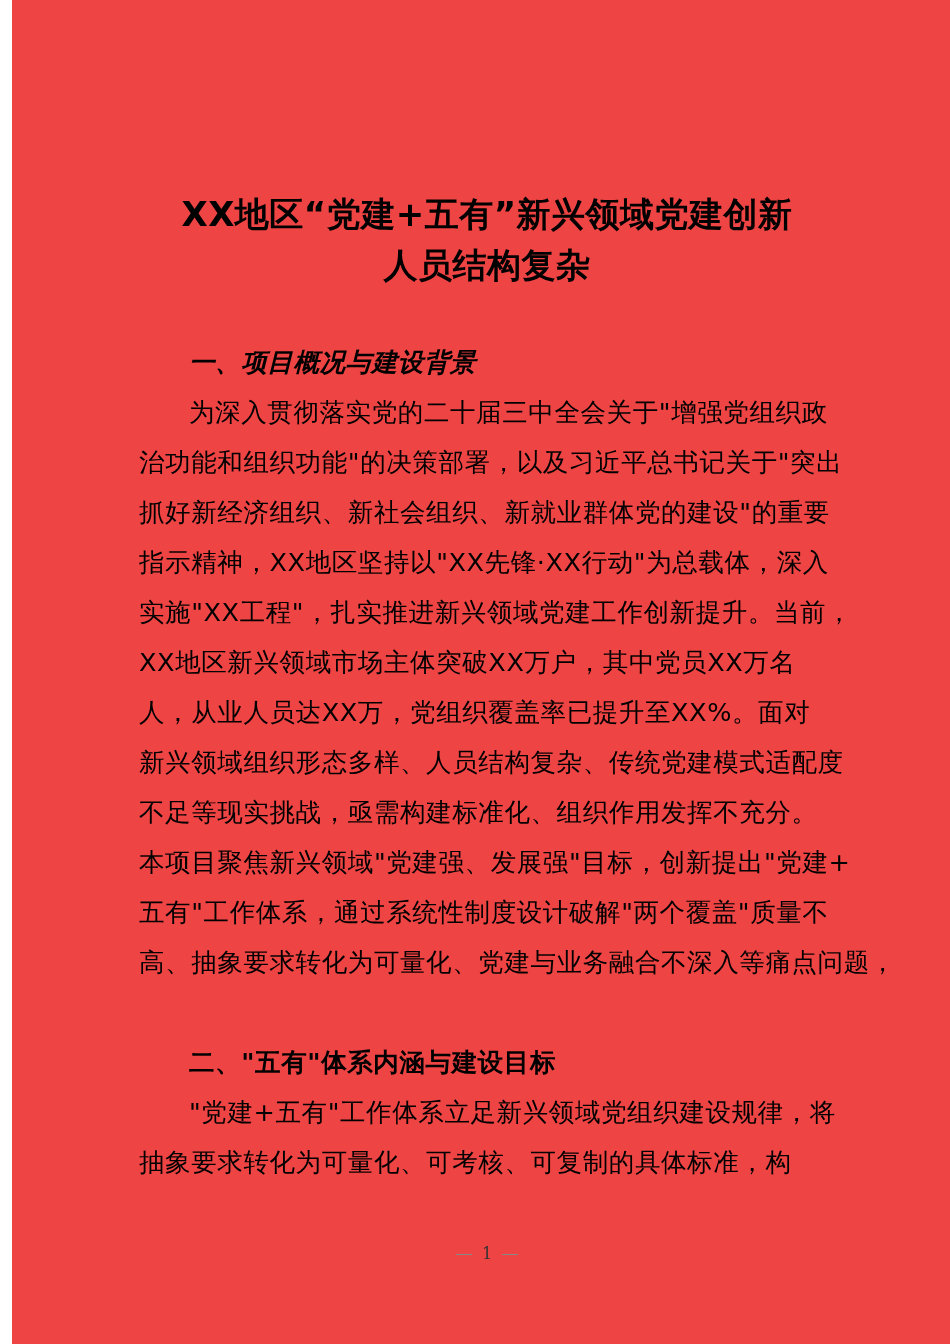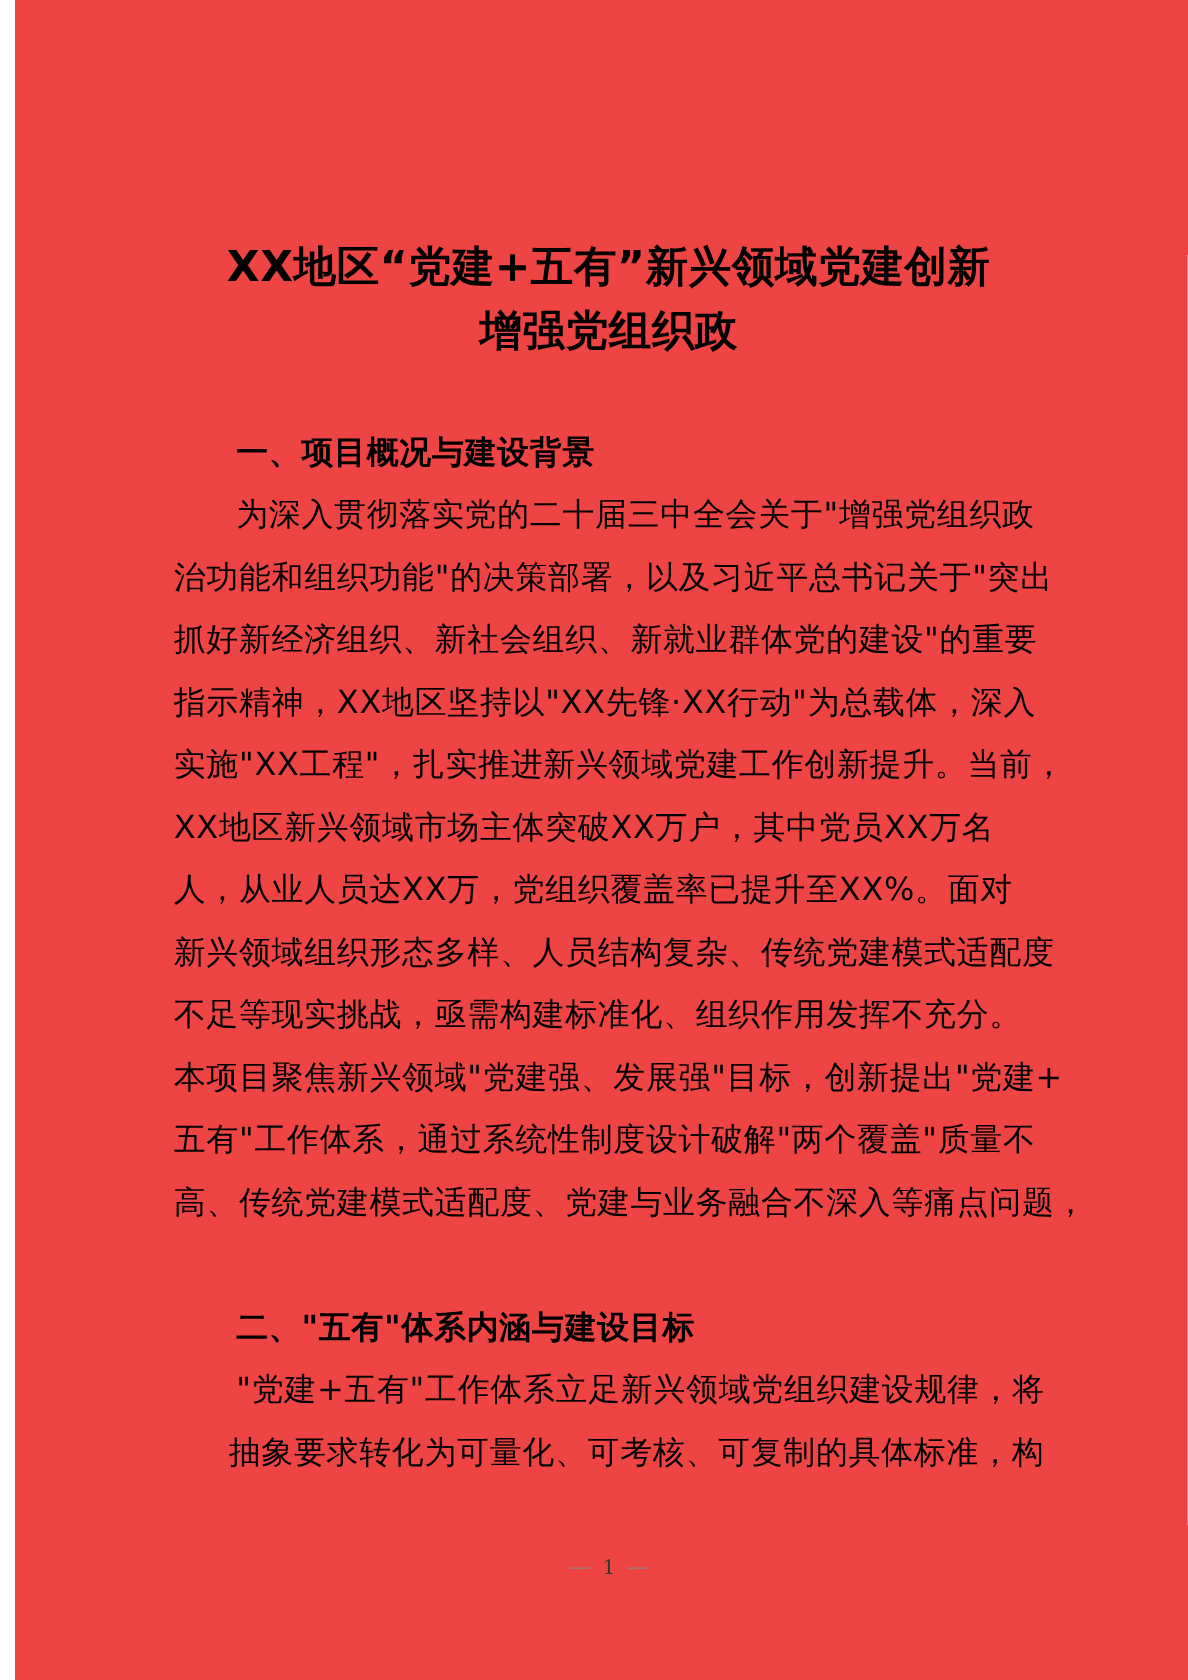--- a/index.html
+++ b/index.html
@@ -66,39 +66,39 @@
     vertical-align: middle;
     margin: 0 10px;
   }
 </style>
 </head>
 <body>
 
 <div class="page">
 
   <div class="title l1">XX地区“党建+五有”新兴领域党建创新</div>
-  <div class="title l2">增强党组织政</div>
+  <div class="title l2">人员结构复杂</div>
 
-  <div class="line indent heading" style="top:337px;">一、项目概况与建设背景</div>
+  <div class="line indent heading" style="top:337px;font-style:italic;">一、项目概况与建设背景</div>
 
   <div class="line indent" style="top:387px;">为深入贯彻落实党的二十届三中全会关于"增强党组织政</div>
   <div class="line" style="top:437px;">治功能和组织功能"的决策部署，以及习近平总书记关于"突出</div>
   <div class="line" style="top:487px;">抓好新经济组织、新社会组织、新就业群体党的建设"的重要</div>
   <div class="line" style="top:537px;">指示精神，XX地区坚持以"XX先锋·XX行动"为总载体，深入</div>
   <div class="line" style="top:587px;">实施"XX工程"，扎实推进新兴领域党建工作创新提升。当前，</div>
   <div class="line" style="top:637px;">XX地区新兴领域市场主体突破XX万户，其中党员XX万名</div>
   <div class="line" style="top:687px;">人，从业人员达XX万，党组织覆盖率已提升至XX%。面对</div>
   <div class="line" style="top:737px;">新兴领域组织形态多样、人员结构复杂、传统党建模式适配度</div>
   <div class="line" style="top:787px;">不足等现实挑战，亟需构建标准化、组织作用发挥不充分。</div>
   <div class="line" style="top:837px;">本项目聚焦新兴领域"党建强、发展强"目标，创新提出"党建+</div>
   <div class="line" style="top:887px;">五有"工作体系，通过系统性制度设计破解"两个覆盖"质量不</div>
-  <div class="line" style="top:937px;">高、传统党建模式适配度、党建与业务融合不深入等痛点问题，</div>
+  <div class="line" style="top:937px;">高、抽象要求转化为可量化、党建与业务融合不深入等痛点问题，</div>
 
   <div class="line indent heading" style="top:1037px;">二、"五有"体系内涵与建设目标</div>
 
   <div class="line indent" style="top:1087px;">"党建+五有"工作体系立足新兴领域党组织建设规律，将</div>
-  <div class="line" style="top:1137px;margin-left:44px;">抽象要求转化为可量化、可考核、可复制的具体标准，构</div>
+  <div class="line" style="top:1137px;">抽象要求转化为可量化、可考核、可复制的具体标准，构</div>
 
   <div class="footer">
     <span class="dash"></span><span>1</span><span class="dash"></span>
   </div>
 
 </div>
 
 </body></html>

